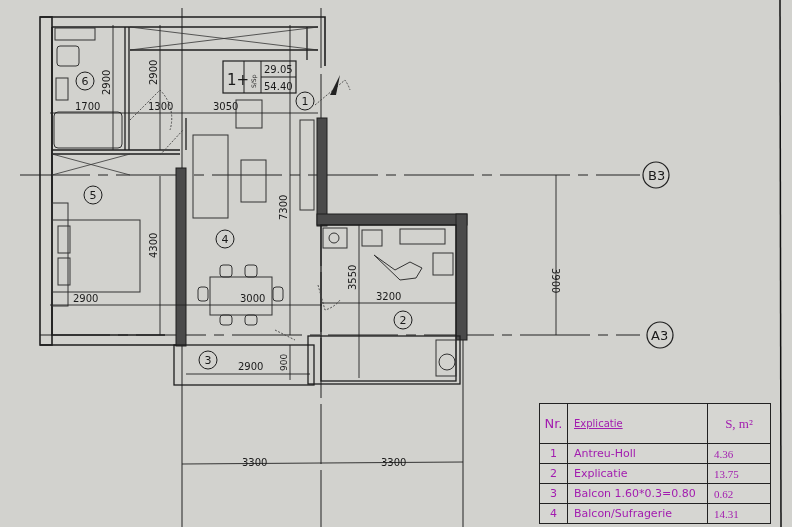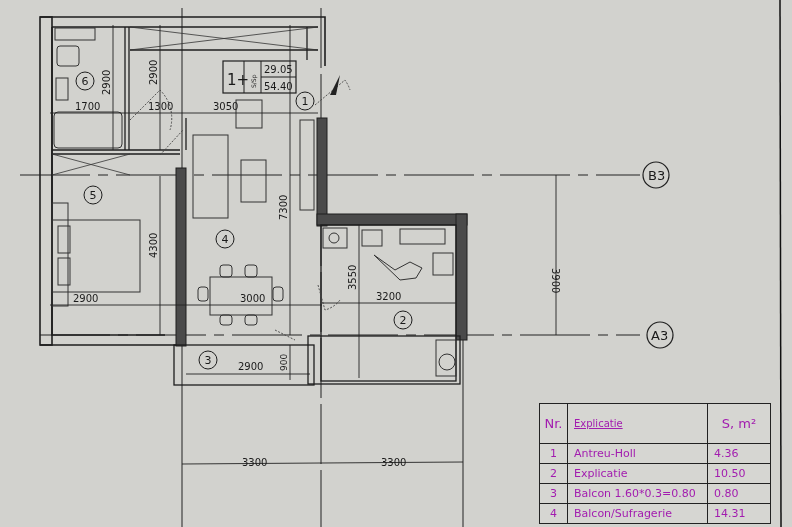--- a/index.html
+++ b/index.html
@@ -5,21 +5,21 @@
   html,body{margin:0;padding:0;}
   body{width:792px;height:527px;overflow:hidden;background:#cfcfcc;position:relative;font-family:"DejaVu Sans Mono","Liberation Mono",monospace;}
   #sheet{position:absolute;left:0;top:0;width:792px;height:527px;background:#d2d2ce;}
   svg text{font-family:"DejaVu Sans","Liberation Sans",sans-serif;fill:#1a1a1a;}
   .legend{position:absolute;left:539px;top:403px;width:232px;border-collapse:collapse;background:#d6d6d2;}
   .legend td,.legend th{border:1.5px solid #222;font-family:"DejaVu Sans","Liberation Sans",sans-serif;color:#a21caf;font-weight:normal;padding:0 6px;}
   .legend th{height:39px;font-size:13px;}
   .legend td{height:19px;font-size:11px;}
   .legend .c-nr{width:27px;text-align:center;padding:0;}
   .legend .c-ex{text-align:left;}
-  .legend .c-s{width:50px;}
+  .legend .c-s{width:50px;font-family:Liberation Serif, serif;}
   .legend th.c-ex{font-size:10px;text-decoration:underline;}
 </style>
 </head>
 <body>
 
 <div id="sheet">
 <svg width="792" height="527" viewBox="0 0 792 527" xmlns="http://www.w3.org/2000/svg">
 
   <line x1="780" y1="0" x2="781" y2="527" stroke="#111" stroke-width="1.5"></line>
 
@@ -195,26 +195,26 @@
     <th class="c-s">S, m²</th>
   </tr>
   <tr>
     <td class="c-nr">1</td>
     <td class="c-ex">Antreu-Holl</td>
     <td class="c-s">4.36</td>
   </tr>
   <tr>
     <td class="c-nr">2</td>
     <td class="c-ex">Explicatie</td>
-    <td class="c-s">10.50</td>
+    <td class="c-s">13.75</td>
   </tr>
   <tr>
     <td class="c-nr">3</td>
     <td class="c-ex">Balcon 1.60*0.3=0.80</td>
-    <td class="c-s">0.80</td>
+    <td class="c-s">0.62</td>
   </tr>
   <tr>
     <td class="c-nr">4</td>
     <td class="c-ex">Balcon/Sufragerie</td>
     <td class="c-s">14.31</td>
   </tr>
 </tbody>
     </table>
 </div>
 

